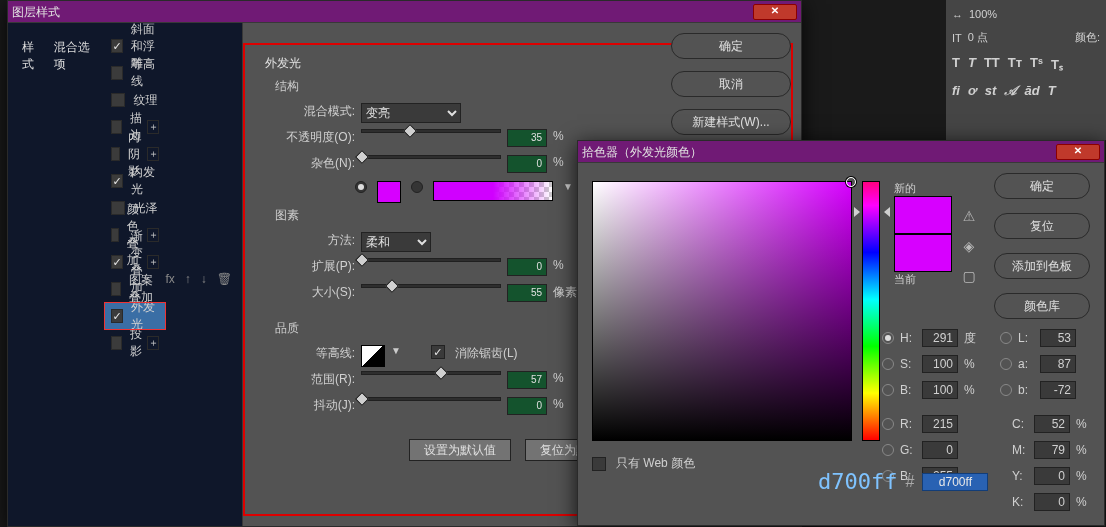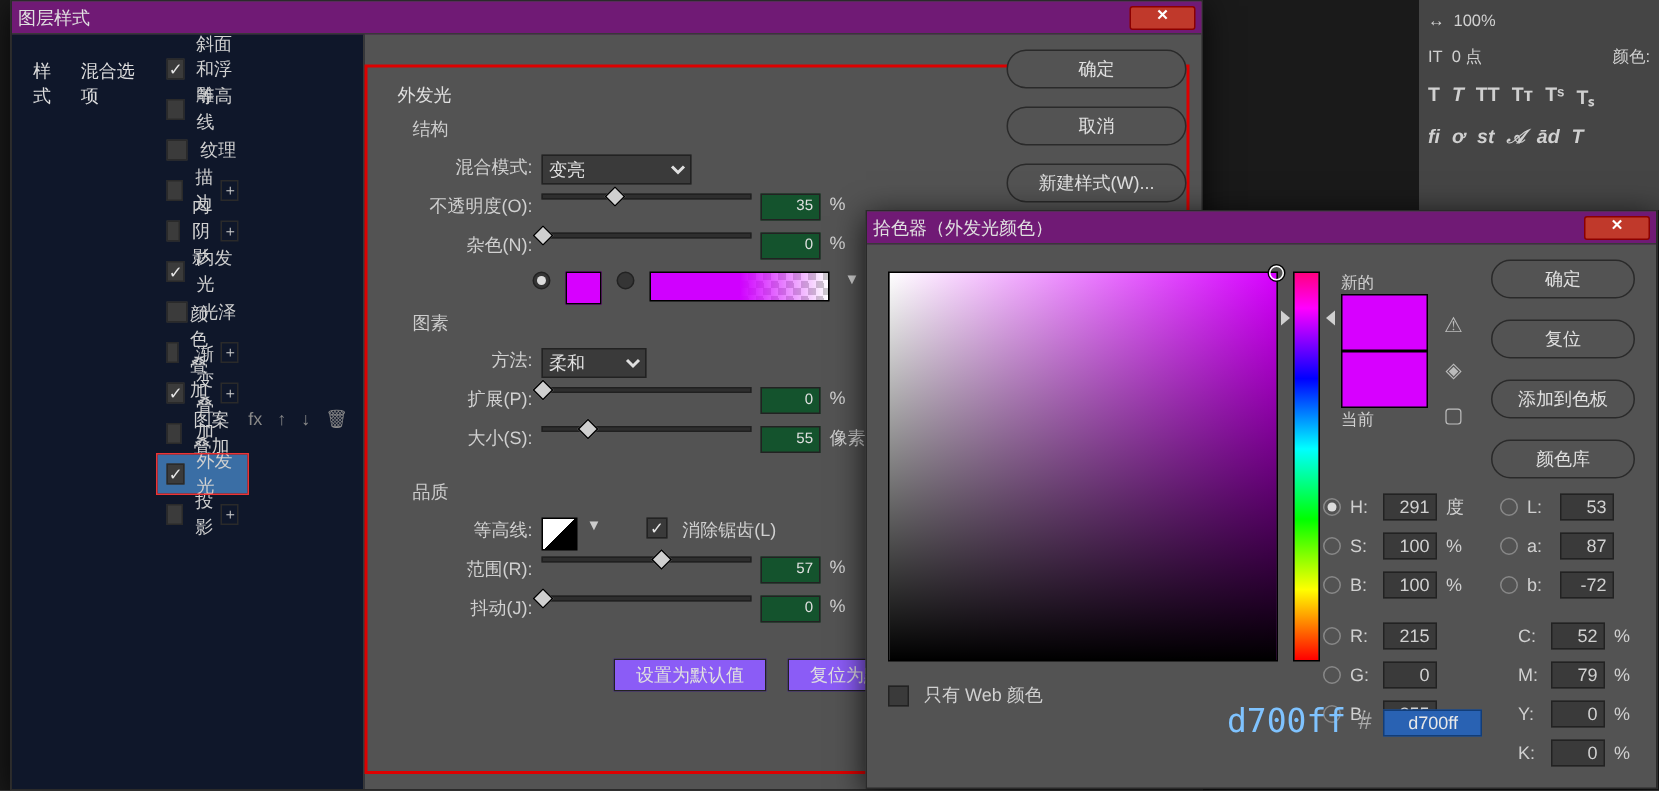--- a/index.html
+++ b/index.html
@@ -32,21 +32,21 @@
 .row .val { width:40px; height:18px; background:#14532d; border:1px solid #222; text-align:right; padding-right:4px; line-height:16px; font-size:10px; color:#e0e0e0; }
 .row .unit { font-size:12px; color:#d0d0d0; }
 select { background:#3a3a3a; color:#e0e0e0; border:1px solid #222; height:20px; font-size:12px; }
 .radio { width:12px; height:12px; border:1px solid #222; border-radius:50%; background:#353535; display:inline-flex; align-items:center; justify-content:center; cursor:pointer; }
 .radio.selected::after { content:""; width:6px; height:6px; background:#ddd; border-radius:50%; }
 .color-swatch { width:24px; height:22px; border:1px solid #000; cursor:pointer; }
 .grad-swatch { width:120px; height:20px; border:1px solid #000; background:linear-gradient(to right, #d000ff, #d000ff 50%, rgba(208,0,255,0) 100%), repeating-conic-gradient(#ccc 0 25%, #fff 0 50%) 0 0/10px 10px; cursor:pointer; }
 .contour-swatch { width:24px; height:22px; background:linear-gradient(135deg,#fff 50%,#000 50%); border:1px solid #000; display:inline-block; vertical-align:middle; }
 .checkbox { width:14px; height:14px; border:1px solid #222; background:#3a3a3a; display:inline-flex; align-items:center; justify-content:center; margin-right:4px; vertical-align:middle; cursor:pointer; }
 .checkbox.checked::after { content:"✓"; font-size:11px; color:#e8e8e8; }
-.btn { background:#8b5cf6; border:1px solid #222; color:#e0e0e0; font-size:12px; height:22px; padding:0 14px; cursor:pointer; }
+.btn { background:#737373; border:1px solid #222; color:#e0e0e0; font-size:12px; height:22px; padding:0 14px; cursor:pointer; }
 .defaults { display:flex; gap:14px; justify-content:center; margin-top:16px; }
 .right-btns { position:absolute; right:10px; top:32px; display:flex; flex-direction:column; gap:12px; }
 .pill-btn { width:120px; height:26px; border-radius:13px; background:#535353; border:1px solid #2a2a2a; color:#e0e0e0; font-size:12px; display:flex; align-items:center; justify-content:center; cursor:pointer; }
 
 #colorPicker { left:577px; top:140px; width:528px; height:386px; z-index:10; }
 #colorPicker .body { padding:18px 14px 8px 14px; position:relative; }
 .sv-box { position:absolute; left:14px; top:18px; width:260px; height:260px; background:linear-gradient(to top, #000, rgba(0,0,0,0)), linear-gradient(to right, #fff, #d700ff); border:1px solid #000; }
 .sv-cursor { position:absolute; width:10px; height:10px; border:1px solid #fff; border-radius:50%; box-shadow:0 0 0 1px #000; transform:translate(-50%,-50%); }
 .hue-bar { position:absolute; left:284px; top:18px; width:18px; height:260px; background:linear-gradient(to bottom, #ff0080,#ff00ff,#8000ff,#0000ff,#0080ff,#00ffff,#00ff80,#00ff00,#80ff00,#ffff00,#ff8000,#ff0000); border:1px solid #000; }
 .hue-arrows { position:absolute; left:280px; width:28px; pointer-events:none; }

